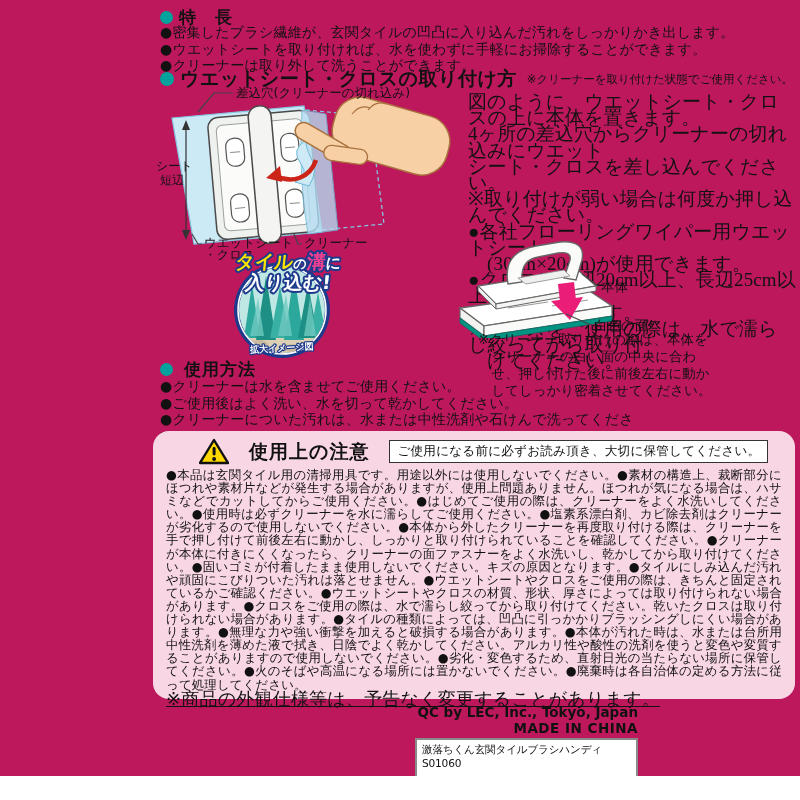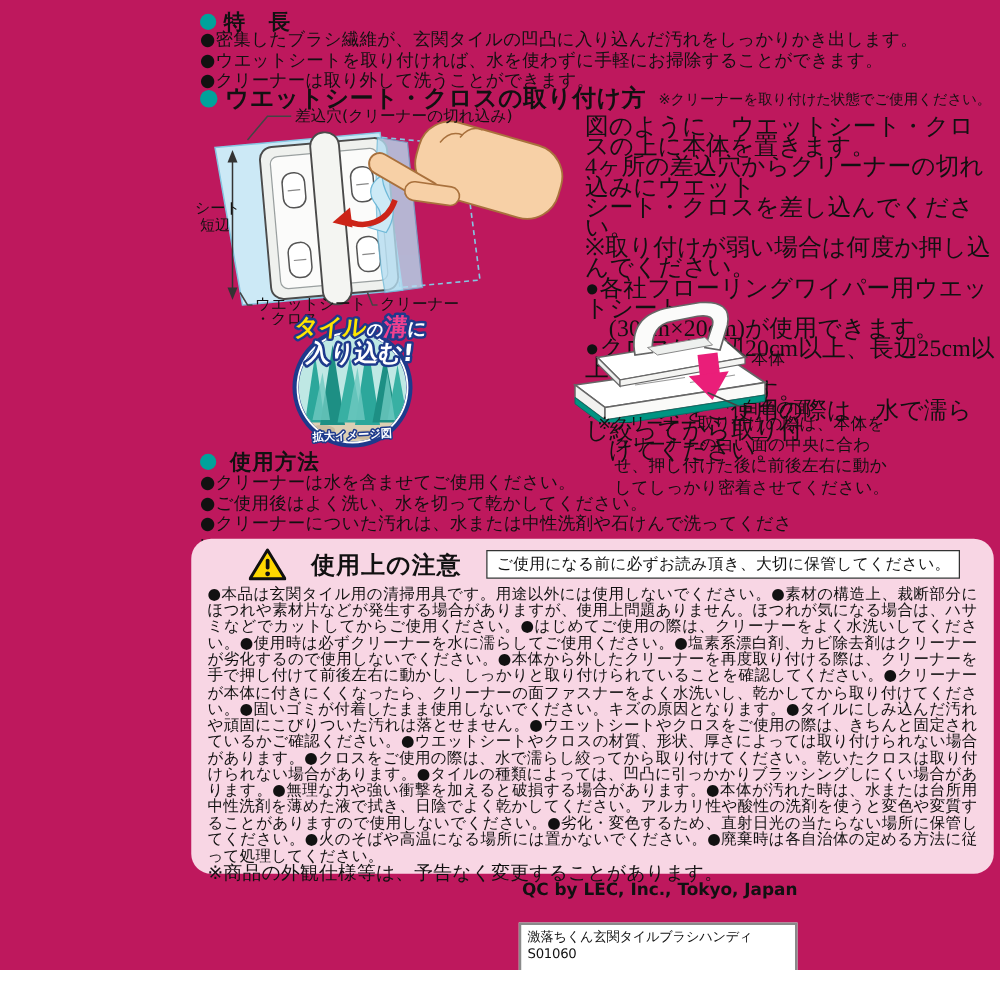--- a/index.html
+++ b/index.html
@@ -17,21 +17,21 @@
   .col-lines{font-size:19px;line-height:16.2px;white-space:pre-line;letter-spacing:0.1px;font-family:Liberation Serif, serif;}
   .note-lines{font-size:13.4px;line-height:17px;white-space:pre-line;letter-spacing:0.1px;}
   
   .caution{left:153px;top:431px;width:642px;height:268px;background:#f8d6e4;border-radius:16px;}
   .caution-head{display:flex;align-items:center;gap:20px;margin:7px 0 3px 46px;}
   .caution-title{font-weight:bold;font-size:19px;letter-spacing:1px;}
   .caution-sub{background:#fff;border:1.5px solid #333;font-size:12.6px;font-weight:normal;
                padding:2px 7px;letter-spacing:0.2px;}
   .caution-body{margin:2px 13px 0 13px;font-size:12.4px;line-height:13.1px;
                 text-align:justify;letter-spacing:0.2px;}
-  .caution-foot{margin:1px 13px 0 13px;font-size:15px;line-height:13.2px;letter-spacing:0.2px;}
+  .caution-foot{margin:1px 13px 0 13px;font-size:18px;line-height:13.2px;letter-spacing:0.2px;text-decoration:underline;}
   
   .qc-line{left:400px;top:704px;width:238px;text-align:right;font-weight:bold;font-size:13.5px;}
   .origin-line{left:400px;top:720px;width:238px;text-align:right;font-weight:bold;font-size:13.5px;letter-spacing:0.5px;}
   .product-box{left:415px;top:738px;width:219px;height:57px;border:2px solid #8a8a8a;background:#fff;}
   .product-box span{display:block;padding:3px 5px;font-size:10.6px;letter-spacing:-0.2px;}
   svg text{font-family:"DejaVu Sans","Liberation Sans",sans-serif;}
 </style>
 </head>
 <body>
 
@@ -196,17 +196,18 @@
         <circle cx="15.1" cy="21" r="1.9" fill="#111"></circle>
       </svg>
       <span class="caution-title">使用上の注意</span>
       <span class="caution-sub">ご使用になる前に必ずお読み頂き、大切に保管してください。</span>
     </div>
     <div class="caution-body">●本品は玄関タイル用の清掃用具です。用途以外には使用しないでください。●素材の構造上、裁断部分にほつれや素材片などが発生する場合がありますが、使用上問題ありません。ほつれが気になる場合は、ハサミなどでカットしてからご使用ください。●はじめてご使用の際は、クリーナーをよく水洗いしてください。●使用時は必ずクリーナーを水に濡らしてご使用ください。●塩素系漂白剤、カビ除去剤はクリーナーが劣化するので使用しないでください。●本体から外したクリーナーを再度取り付ける際は、クリーナーを手で押し付けて前後左右に動かし、しっかりと取り付けられていることを確認してください。●クリーナーが本体に付きにくくなったら、クリーナーの面ファスナーをよく水洗いし、乾かしてから取り付けてください。●固いゴミが付着したまま使用しないでください。キズの原因となります。●タイルにしみ込んだ汚れや頑固にこびりついた汚れは落とせません。●ウエットシートやクロスをご使用の際は、きちんと固定されているかご確認ください。●ウエットシートやクロスの材質、形状、厚さによっては取り付けられない場合があります。●クロスをご使用の際は、水で濡らし絞ってから取り付けてください。乾いたクロスは取り付けられない場合があります。●タイルの種類によっては、凹凸に引っかかりブラッシングしにくい場合があります。●無理な力や強い衝撃を加えると破損する場合があります。●本体が汚れた時は、水または台所用中性洗剤を薄めた液で拭き、日陰でよく乾かしてください。アルカリ性や酸性の洗剤を使うと変色や変質することがありますので使用しないでください。●劣化・変色するため、直射日光の当たらない場所に保管してください。●火のそばや高温になる場所には置かないでください。●廃棄時は各自治体の定める方法に従って処理してください。</div>
     <div class="caution-foot">※商品の外観仕様等は、予告なく変更することがあります。</div>
   </div>
 
   <div class="abs qc-line">QC by LEC, Inc., Tokyo, Japan</div>
+  <div class="abs origin-line">MADE IN CHINA</div>
   <div class="abs product-box">
     <span>激落ちくん玄関タイルブラシハンディ S01060</span>
   </div>
 
 </div>
 
 </body></html>

